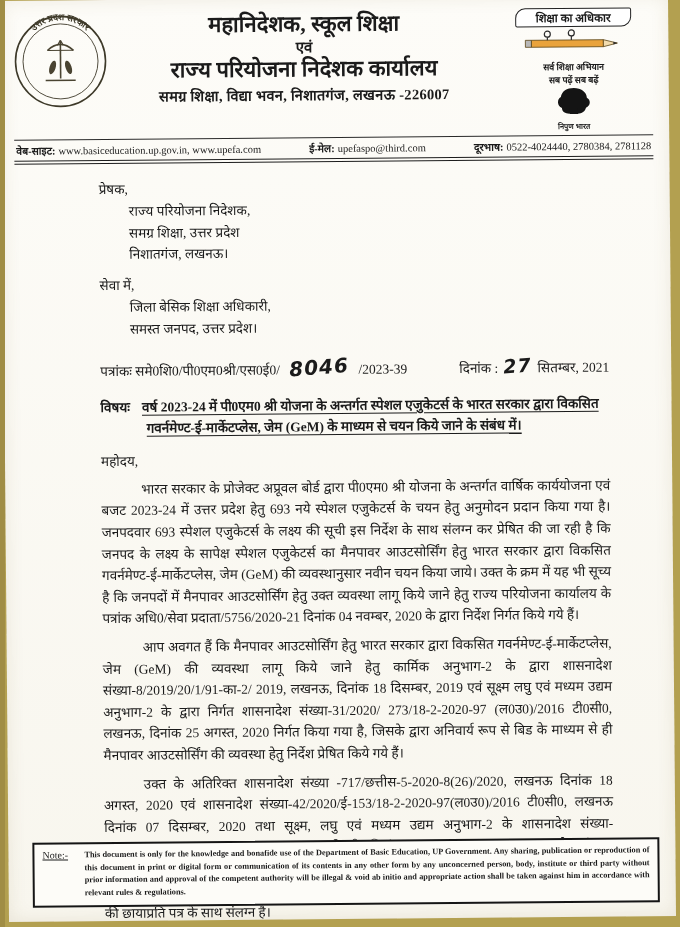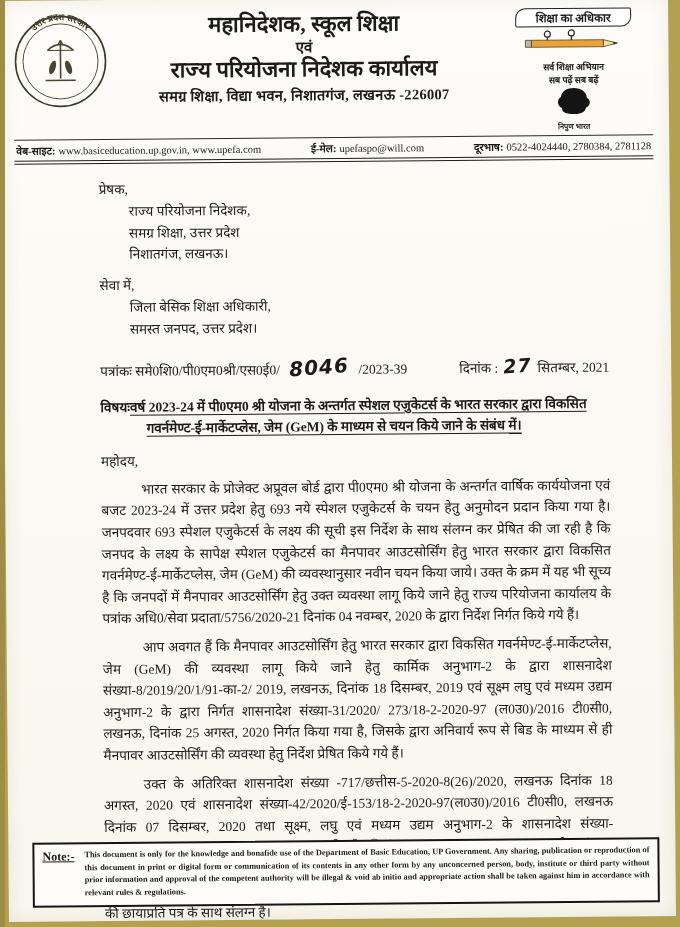--- a/index.html
+++ b/index.html
@@ -42,30 +42,30 @@
   .addr-lines { padding-left:30px; }
   .addr-lines div { margin-bottom:1px; }
   .block-gap { height:10px; }
 
   .ref-line { display:flex; justify-content:space-between; align-items:baseline; margin-top:14px; }
   .ref-left span { vertical-align:baseline; }
   .handwrite { display:inline-block; font-family:"DejaVu Sans",sans-serif; font-style:italic; font-weight:bold; font-size:20px; transform:rotate(-4deg); margin:0 6px; letter-spacing:1px; }
   .hand-date { font-size:19px; margin:0 2px; }
 
   .subject { margin-top:14px; font-weight:bold; padding-left:46px; text-indent:-46px; line-height:1.55; }
-  .subject .subj-label { margin-right:0; }
+  .subject .subj-label { margin-right:12px; }
   .subject .subj-text { text-decoration:underline; text-underline-offset:3px; }
 
   .salutation { margin-top:12px; }
 
   .paras p { text-align:justify; text-indent:40px; line-height:1.6; margin-top:7px; }
 
   
   .note-box { position:absolute; left:24px; right:16px; bottom:14px; border:2px solid #151515; background:#fdfcf8; display:flex; gap:8px; padding:5px 8px 6px 8px; }
-  .note-label { font-weight:bold; text-decoration:underline; font-size:12px; min-width:34px; }
+  .note-label { font-weight:normal; text-decoration:underline; font-size:10px; min-width:34px; }
   .note-text { font-size:8.3px; font-weight:bold; text-align:justify; line-height:1.5; }
 
   svg text { font-family:"Liberation Serif","DejaVu Serif",serif; }
 </style>
 </head>
 <body>
 
 <div class="scan-bg">
   <div class="page">
 
@@ -128,21 +128,21 @@
       </div>
     </div>
 
     <div class="head-rule"></div>
 
     <div class="contact">
       <span>
         <span class="lab">वेब-साइट:</span><span>www.basiceducation.up.gov.in, www.upefa.com</span>
       </span>
       <span>
-        <span class="lab">ई-मेल:</span><span>upefaspo@will.com</span>
+        <span class="lab">ई-मेल:</span><span>upefaspo@third.com</span>
       </span>
       <span>
         <span class="lab">दूरभाष:</span><span>0522-4024440, 2780384, 2781128</span>
       </span>
     </div>
 
     <div class="rule-double"></div>
 
     <div class="letter-body">
 

